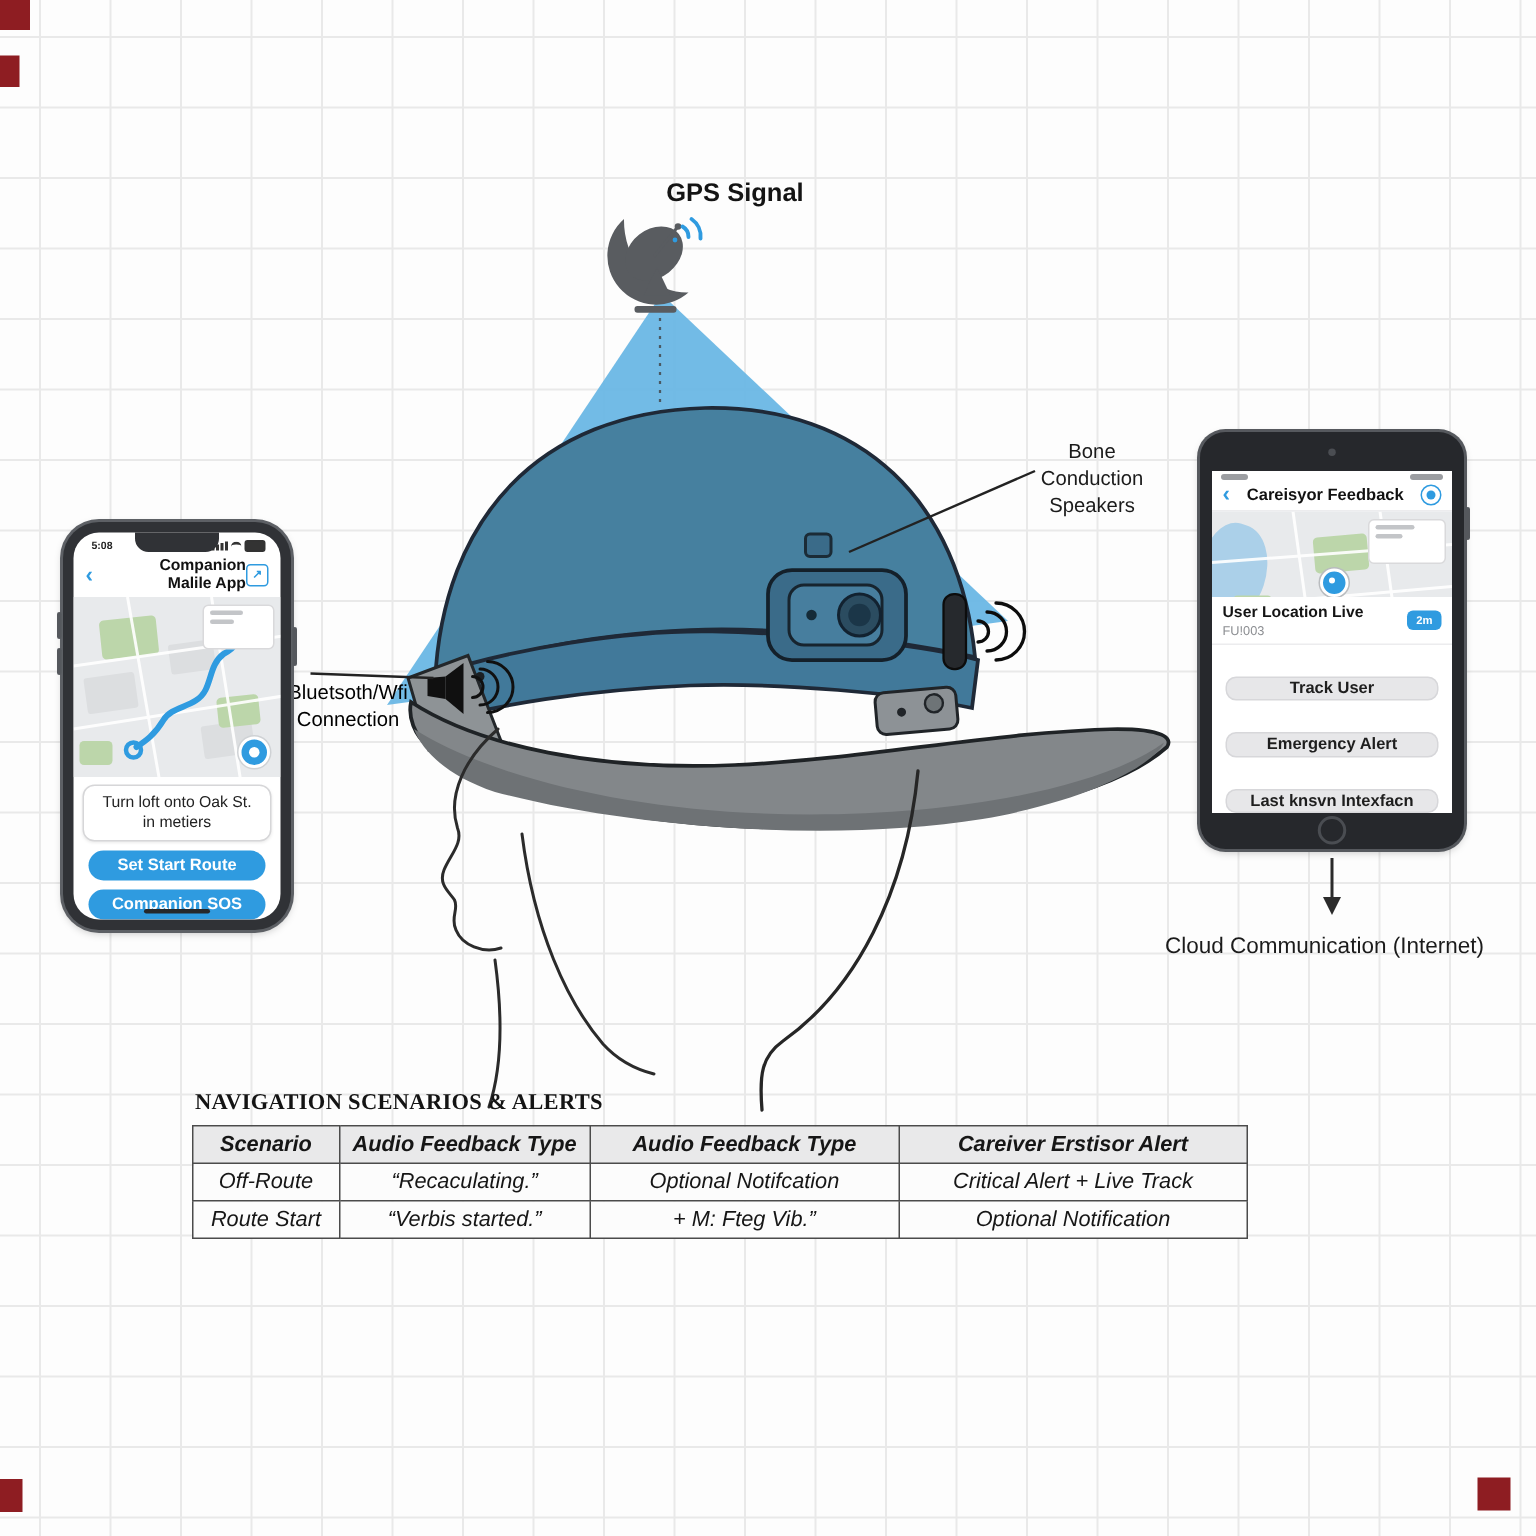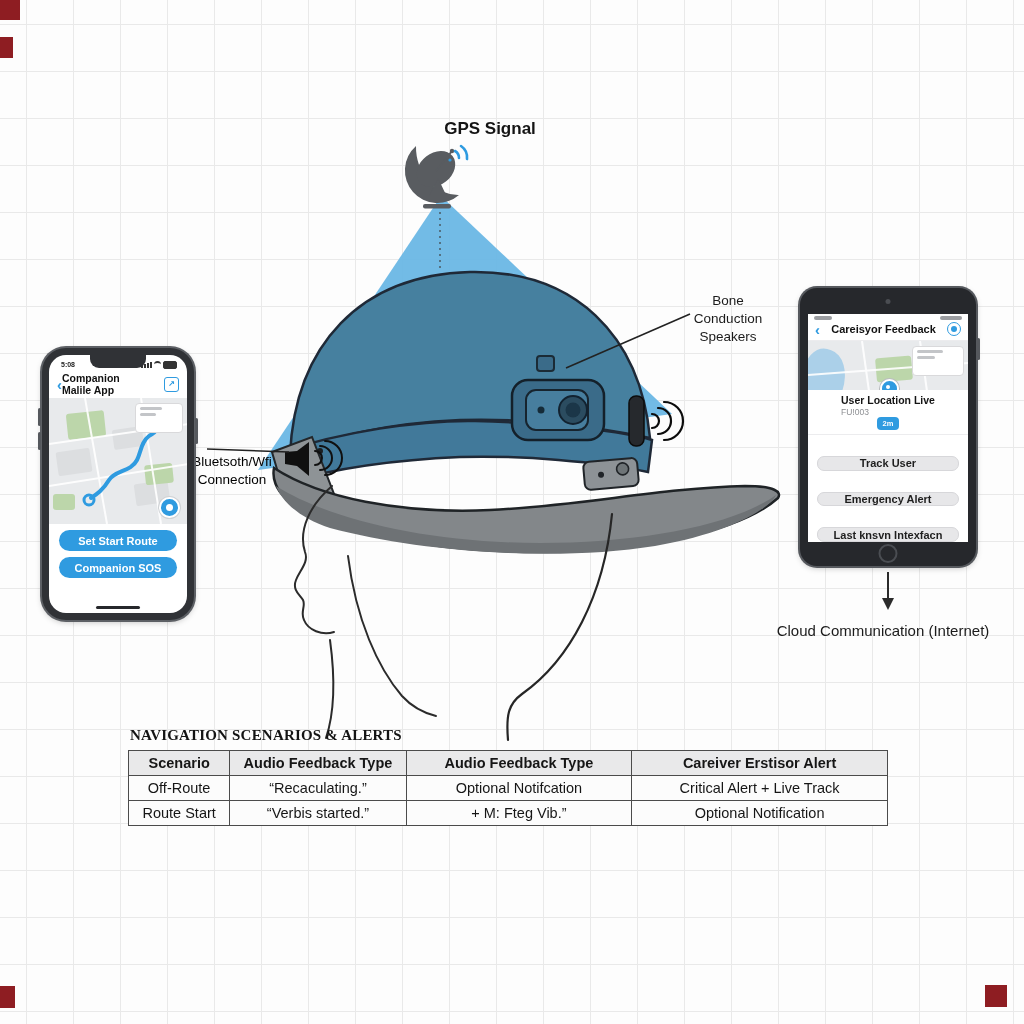--- a/index.html
+++ b/index.html
@@ -37,21 +37,21 @@
   .side-btn{position:absolute;background:#55585d;border-radius:2px;}
   .statusrow{display:flex;justify-content:space-between;align-items:center;
              padding:3px 10px 0 12px;height:13px;}
   .time{font-size:7px;font-weight:700;color:#222;}
   .sig{display:flex;align-items:flex-end;gap:1px;}
   .sig i{display:block;width:2px;background:#333;}
   .wifi{width:7px;height:5px;border-top:2px solid #333;border-radius:50% 50% 0 0;margin-left:2px;}
   .batt{width:12px;height:6px;border:1px solid #333;border-radius:2px;background:#333;margin-left:2px;}
   .navrow{display:flex;align-items:center;padding:1px 8px 2px;}
   .chev{color:#2f9be0;font-size:15px;font-weight:700;line-height:1;}
-  .apptitle{flex:1;text-align:left;font-size:10.5px;font-weight:700;line-height:1.15;color:#111;}
+  .apptitle{flex:1;text-align:right;font-size:10.5px;font-weight:700;line-height:1.15;color:#111;}
   .share{width:13px;height:13px;border:1.6px solid #2f9be0;border-radius:3px;color:#2f9be0;
          font-size:8px;line-height:12px;text-align:center;font-weight:700;}
   .pmap{position:relative;height:126px;background:#e8eaec;overflow:hidden;}
   .patch{position:absolute;background:#bcd6aa;border-radius:3px;}
   .block{position:absolute;background:#dcdee0;border-radius:2px;}
   .mapcard{position:absolute;right:4px;top:5px;width:38px;height:22px;background:#fff;
            border:1px solid #d9d9db;border-radius:4px;padding:3px 4px;}
   .mapcard i{display:block;height:3px;background:#c3c5c8;border-radius:2px;margin-bottom:3px;}
   .compass{position:absolute;right:7px;bottom:6px;width:17px;height:17px;border-radius:50%;
            background:#2f9be0;border:2px solid #fff;box-shadow:0 0 0 1px #cfd2d5;}
@@ -80,32 +80,32 @@
   .tnavtitle{flex:1;text-align:center;font-size:11px;font-weight:700;color:#111;}
   .gear{width:12px;height:12px;border:1.6px solid #2f9be0;border-radius:50%;position:relative;}
   .gear::after{content:"";position:absolute;inset:3px;background:#2f9be0;border-radius:50%;}
   .tmap{position:relative;height:86px;background:#e8eaec;overflow:hidden;}
   .river{position:absolute;left:-8px;top:8px;width:44px;height:66px;background:#abd0e9;
          border-radius:40% 55% 50% 45%;transform:rotate(18deg);}
   .pin{position:absolute;left:72px;top:38px;width:15px;height:15px;border-radius:50%;
        background:#2f9be0;border:2.5px solid #fff;box-shadow:0 0 0 1px #b9bcbf;}
   .pin::after{content:"";position:absolute;left:4px;top:4px;width:4px;height:4px;background:#fff;border-radius:50%;}
   .ucard{display:flex;align-items:center;background:#fff;border-bottom:1px solid #ececee;
-         padding:4px 7px;flex-direction:column;}
+         padding:4px 7px;}
   .ucol{flex:1;}
   .uttl{font-size:10.5px;font-weight:700;color:#141414;}
   .usub{font-size:8.5px;color:#8c8e92;margin-top:1px;}
   .badge{background:#2f9be0;color:#fff;font-size:7.5px;font-weight:700;border-radius:4px;
          padding:2px 6px;}
   .tbtn{margin:21px 9px 0;height:22px;border-radius:7px;background:#e7e7e9;border:1px solid #d7d7da;
         color:#1e1e1e;font-size:11px;font-weight:600;display:flex;align-items:center;justify-content:center;
         font-family:"Liberation Sans",sans-serif;}
 
   
-  .scen-table{left:128px;top:750px;width:760px;border-collapse:collapse;}
+  .scen-table{left:128px;top:750px;width:704px;border-collapse:collapse;font-style:italic;}
   .scen-table th,.scen-table td{border:1.6px solid #4b4b4b;text-align:center;
         font-size:14.5px;padding:4px 6px;background:#fcfcfc;color:#161616;}
   .scen-table th{background:#e9e9ea;font-weight:700;}
 </style>
 </head>
 <body>
 
 <div class="grid"></div>
 
 <div class="corner" style="left:0;top:0;width:20px;height:20px;"></div>
@@ -253,20 +253,24 @@
         </g>
         <path d="M 116,14 C 112,28 108,34 100,38 C 92,44 92,54 88,62 C 82,74 66,72 60,82 C 54,92 48,96 42,100" stroke="#2f9be0" stroke-width="4" fill="none" stroke-linecap="round" stroke-linejoin="round"></path>
         <circle cx="40" cy="102" r="5" fill="none" stroke="#2f9be0" stroke-width="3"></circle>
         <circle cx="116" cy="13" r="3.5" fill="#2f9be0"></circle>
       </svg>
       <div class="mapcard">
           <i style="width:22px;"></i>
           <i style="width:16px;"></i>
         </div>
       <div class="compass"></div>
+    </div>
+    <div class="instr">
+      <span>Turn loft onto Oak St.</span><br>
+      <span>in metiers</span>
     </div>
     <div class="pbtn">Set Start Route</div>
     <div class="pbtn">Companion SOS</div>
     <div class="homebar"></div>
   </div>
 </div>
 
 <div class="abs tablet">
   <div class="camdot"></div>
   <div class="side-btn" style="right:-4px;top:50px;width:3px;height:22px;"></div>

